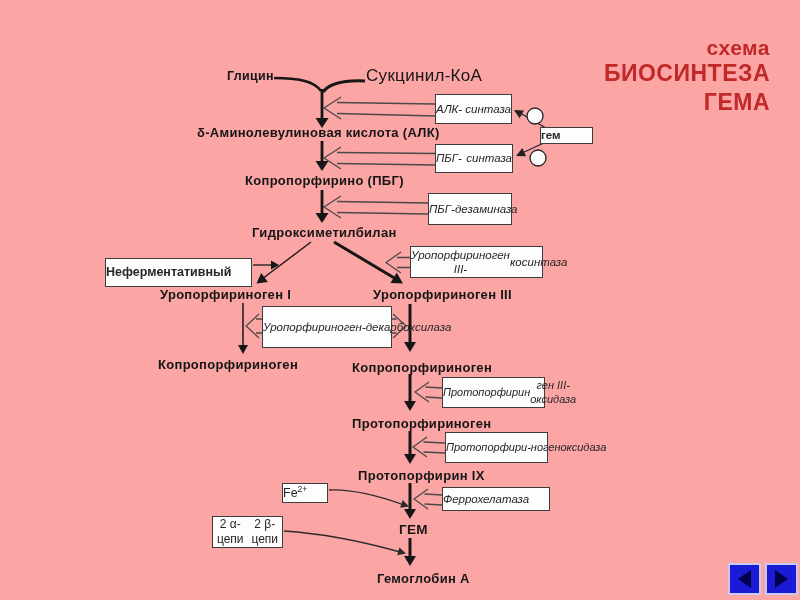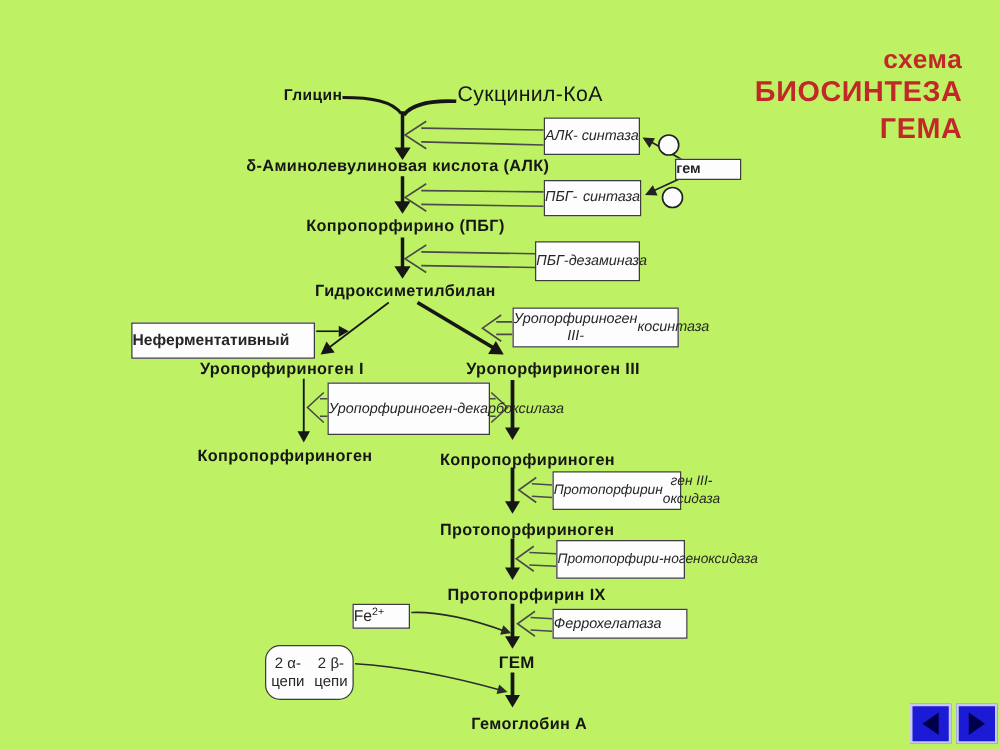--- a/index.html
+++ b/index.html
@@ -1,17 +1,17 @@
 <!DOCTYPE html>
 <html><head>
 <meta charset="utf-8">
 <style>
   * { margin:0; padding:0; box-sizing:border-box; }
   body { background:#ffffff; font-family:"Liberation Sans", sans-serif; }
-  .slide { position:relative; width:800px; height:600px; background:#bef264; overflow:hidden; }
+  .slide { position:relative; width:800px; height:600px; background:#fca5a5; overflow:hidden; }
   svg.wires { position:absolute; left:0; top:0; }
 
   
   .met { position:absolute; white-space:nowrap; font-weight:bold; font-size:12.5px;
          color:#161616; letter-spacing:.3px; line-height:1; }
   .met-lg { font-size:13px; }
   .plain { font-weight:normal; }
 
   
   .ebox { position:absolute; background:#fdfdfd; border:1.4px solid #3d3d3d;
@@ -168,21 +168,21 @@
 
   <div class="ebox bold" style="left:540px; top:127px; width:53px; height:17px; font-size:11.5px;">
     <span>гем</span>
   </div>
   <div class="ebox bold" style="left:105px; top:258px; width:147px; height:29px; font-size:12.5px;">
     <span>Неферментативный</span>
   </div>
   <div class="ebox roman" style="left:282px; top:483px; width:46px; height:20px; font-size:12.5px;">
     <span><span>Fe</span><sup>2+</sup></span>
   </div>
-  <div class="ebox roman" style="left:212px; top:516px; width:71px; height:44px; font-size:12px;border-radius:12px;">
+  <div class="ebox roman" style="left:212px; top:516px; width:71px; height:32px; font-size:12px;">
     <span>2 α-цепи</span>
     <span>2 β-цепи</span>
   </div>
 
   <div class="nav">
     <div class="nav-btn">
       <span class="tri-left"></span>
     </div>
     <div class="nav-btn">
       <span class="tri-right"></span>

